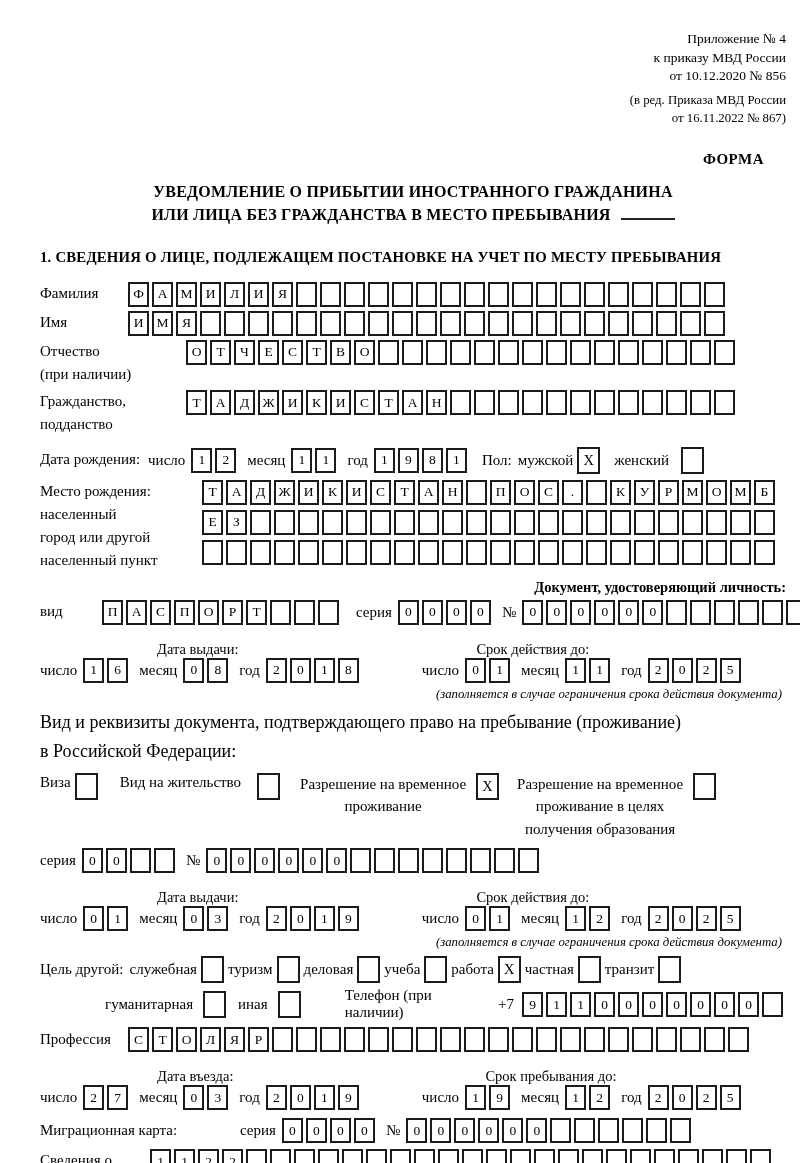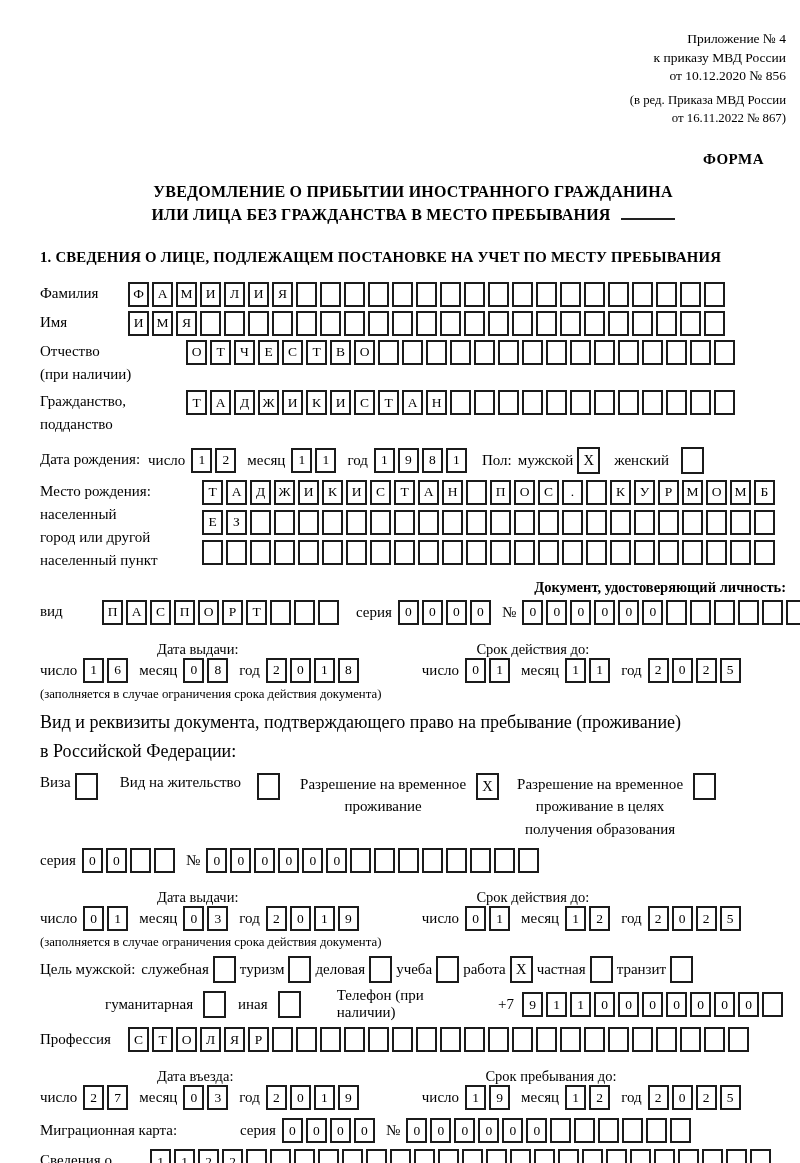--- a/index.html
+++ b/index.html
@@ -39,21 +39,21 @@
   .cb {
     flex:none; display:inline-flex; align-items:center; justify-content:center;
     width:19px; height:23px; border:2px solid #1b1b1b; background:#fff;
     font-size:14.5px; margin:0 4px;
   }
   .dlbl { margin:0 6px 0 8px; flex:none; }
   .dgrp { display:inline-flex; align-items:center; }
 
   .center-head { text-align:right; font-weight:bold; font-size:14.5px; margin:6px 0 4px 0; }
   .dates-hdr { display:flex; font-size:14.5px; margin-top:16px; }
-  .note { font-size:12.8px; padding-right:4px; margin:2px 0 6px 0; }
+  .note { text-align:right; font-size:12.8px; padding-right:4px; margin:2px 0 6px 0;font-style:italic; }
   .intro { font-size:18px; line-height:1.65; margin-top:4px; }
 
   .opts { display:flex; align-items:flex-start; margin-top:6px; margin-bottom:8px; }
   .optblock { text-align:center; line-height:1.5; flex:none; }
 
   .cells-stack .cells { margin-bottom:5px; }
 </style>
 </head>
 <body>
 
@@ -500,21 +500,21 @@
               <span class="cell">2</span>
               <span class="cell">0</span>
               <span class="cell">2</span>
               <span class="cell">5</span>
             </span>
         </span>
       </div>
       <div class="note">(заполняется в случае ограничения срока действия документа)</div>
 
       <div class="row">
-        <span class="lbl">Цель мужской:</span>
+        <span class="lbl">Цель другой:</span>
         <span style="margin-left:6px">служебная</span>
         <span class="cb"></span>
         <span>туризм</span>
         <span class="cb"></span>
         <span>деловая</span>
         <span class="cb"></span>
         <span>учеба</span>
         <span class="cb"></span>
         <span>работа</span>
         <span class="cb">X</span>
@@ -522,21 +522,21 @@
         <span class="cb"></span>
         <span>транзит</span>
         <span class="cb"></span>
       </div>
 
       <div class="row" style="margin-top:4px">
         <span style="margin-left:65px">гуманитарная</span>
         <span class="cb" style="margin-left:10px"></span>
         <span style="margin-left:8px">иная</span>
         <span class="cb" style="margin-left:10px"></span>
-        <span style="margin-left:32px">Телефон (при наличии)</span>
+        <span style="margin-left:40px">Телефон (при наличии)</span>
         <span style="margin-left:30px; margin-right:8px">+7</span>
         <span class="cells">
             <span class="cell">9</span>
             <span class="cell">1</span>
             <span class="cell">1</span>
             <span class="cell">0</span>
             <span class="cell">0</span>
             <span class="cell">0</span>
             <span class="cell">0</span>
             <span class="cell">0</span>

